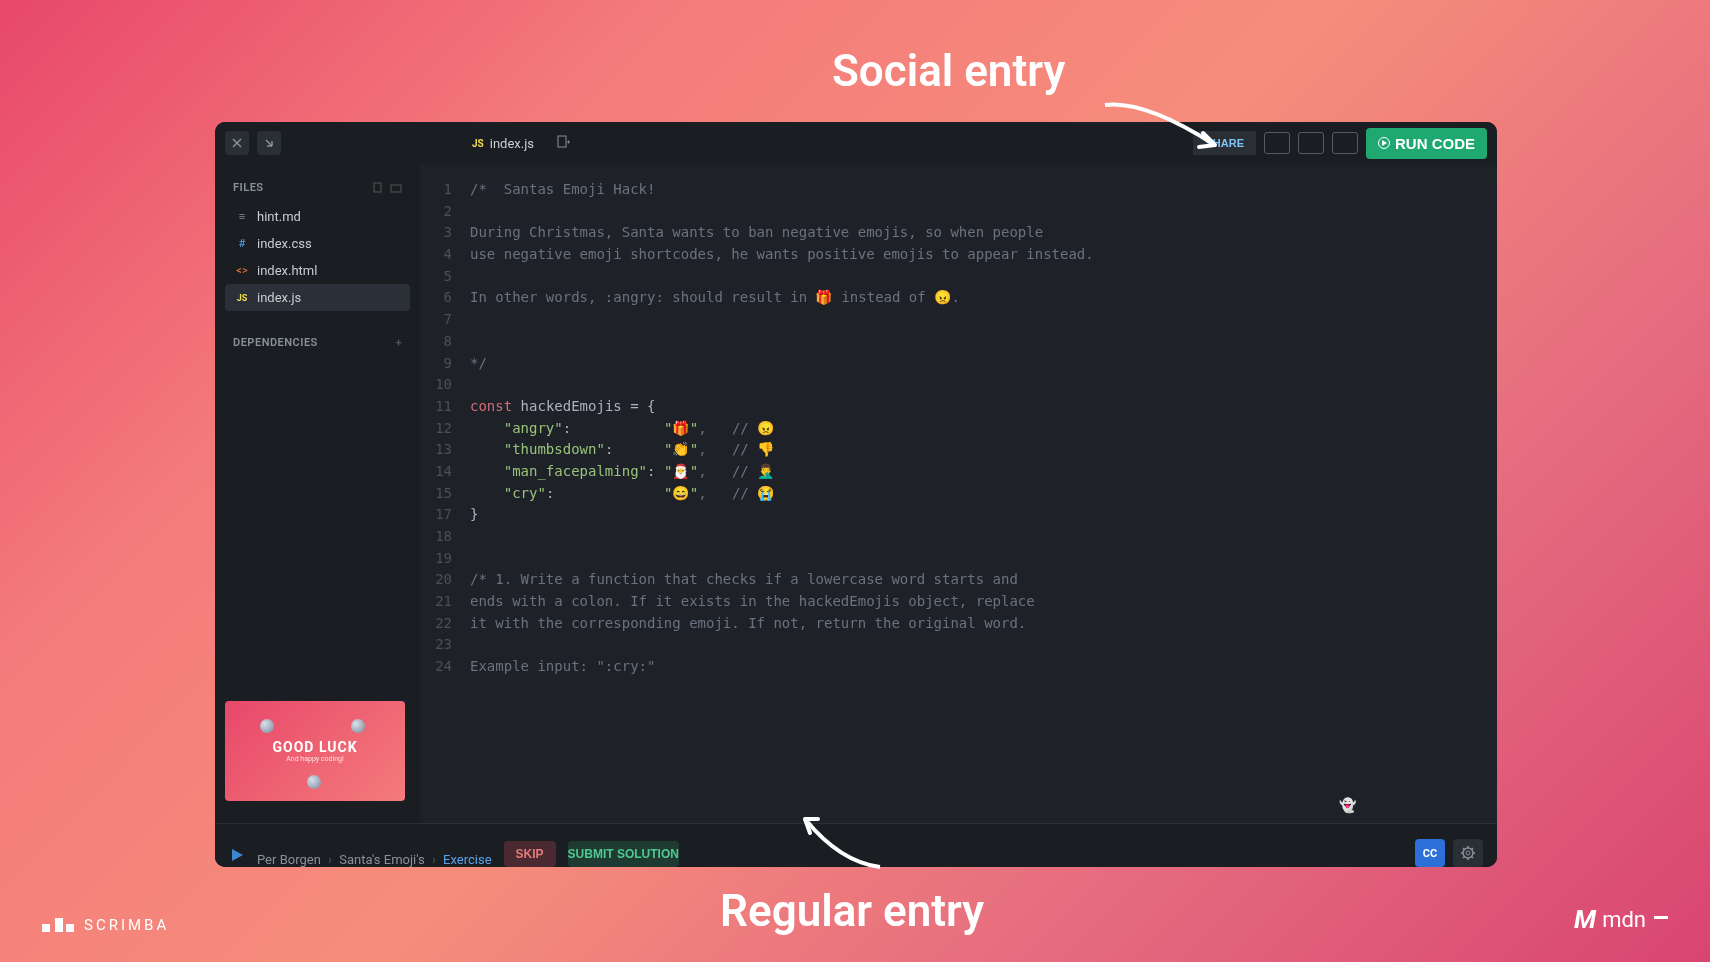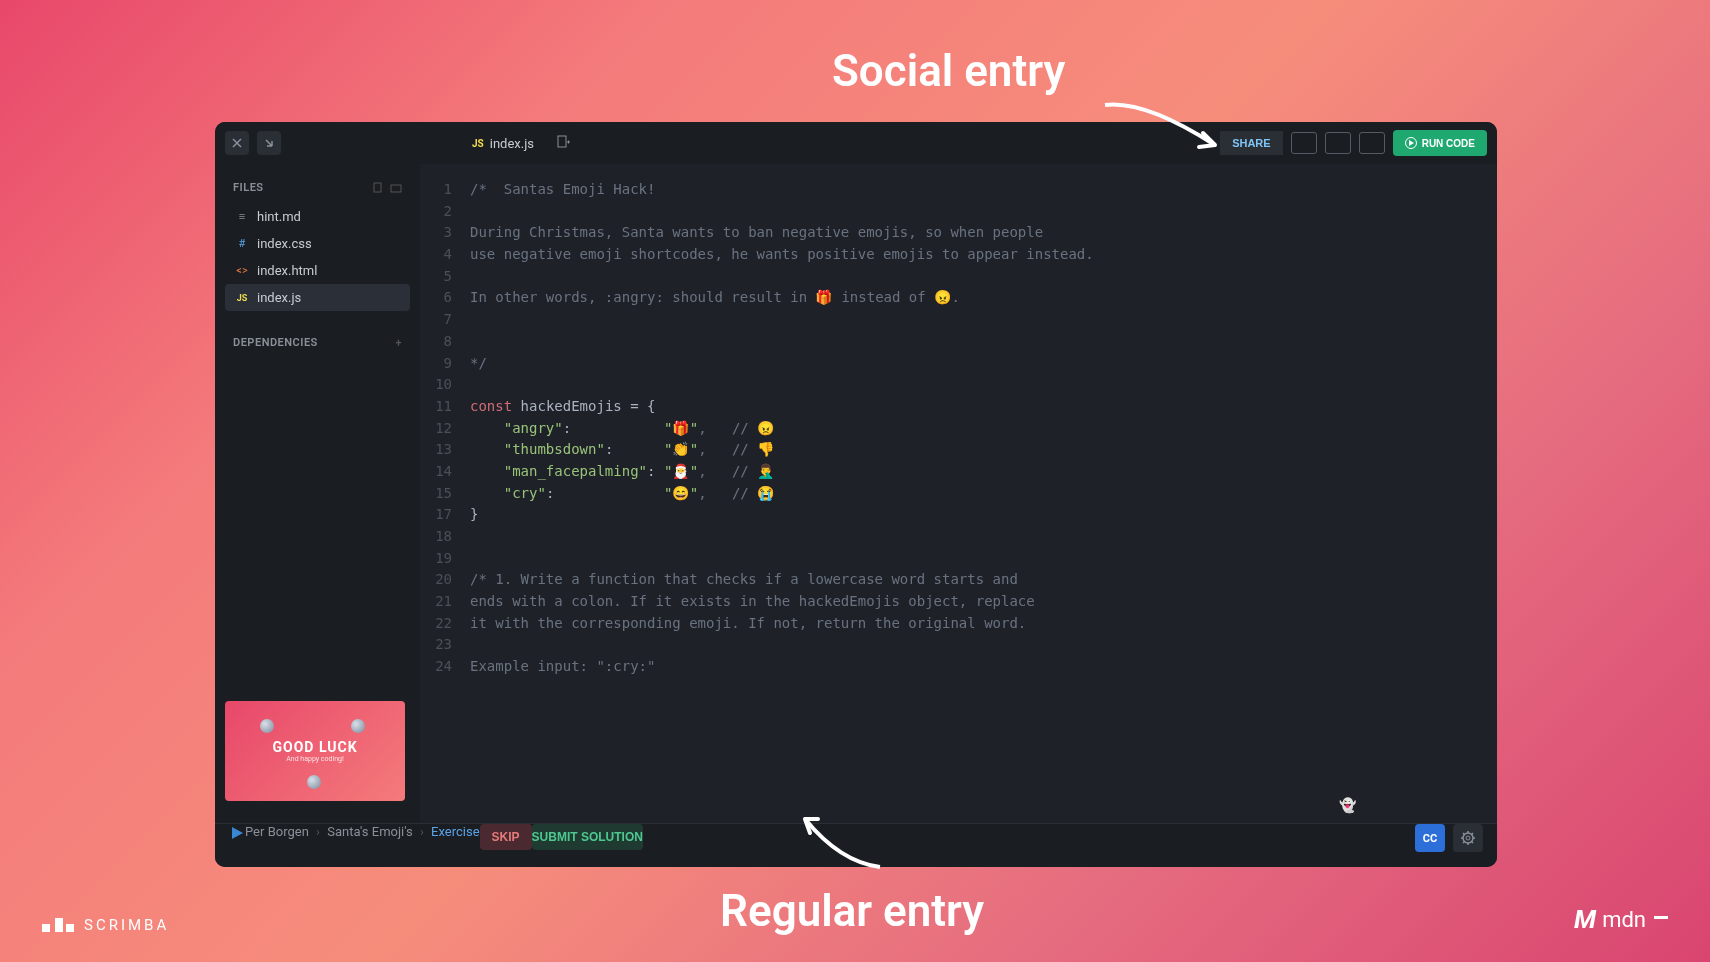--- a/index.html
+++ b/index.html
@@ -92,21 +92,21 @@
       border: 1.5px solid #555b65;
       border-radius: 3px;
       cursor: pointer;
     }
     .run-btn {
       background: #1fa971;
       color: #fff;
       border: none;
       padding: 7px 12px;
       border-radius: 4px;
-      font-size: 10px;
+      font-size: 15px;
       font-weight: 600;
       display: flex; align-items: center; gap: 5px;
       cursor: pointer;
     }
     .run-icon {
       width: 12px; height: 12px;
       border: 1.5px solid #fff;
       border-radius: 50%;
       display: inline-flex; align-items: center; justify-content: center;
     }
@@ -217,22 +217,23 @@
       bottom: 6px;
       font-size: 14px;
     }
     
     
     .bottom-bar {
       height: 44px;
       background: #1a1d21;
       border-top: 1px solid #2a2e35;
       display: flex;
-      align-items: flex-start;
+      align-items: flex-end;
       padding: 0 14px;
+      gap: 12px;
     }
     .play-btn {
       color: #3a86d0;
       font-size: 18px;
       cursor: pointer;
     }
     .breadcrumb { color: #8a9099; font-size: 13px; }
     .breadcrumb .bc-sep { margin: 0 4px; color: #555; }
     .breadcrumb .bc-current { color: #5aa3e8; }
     .skip-btn {

